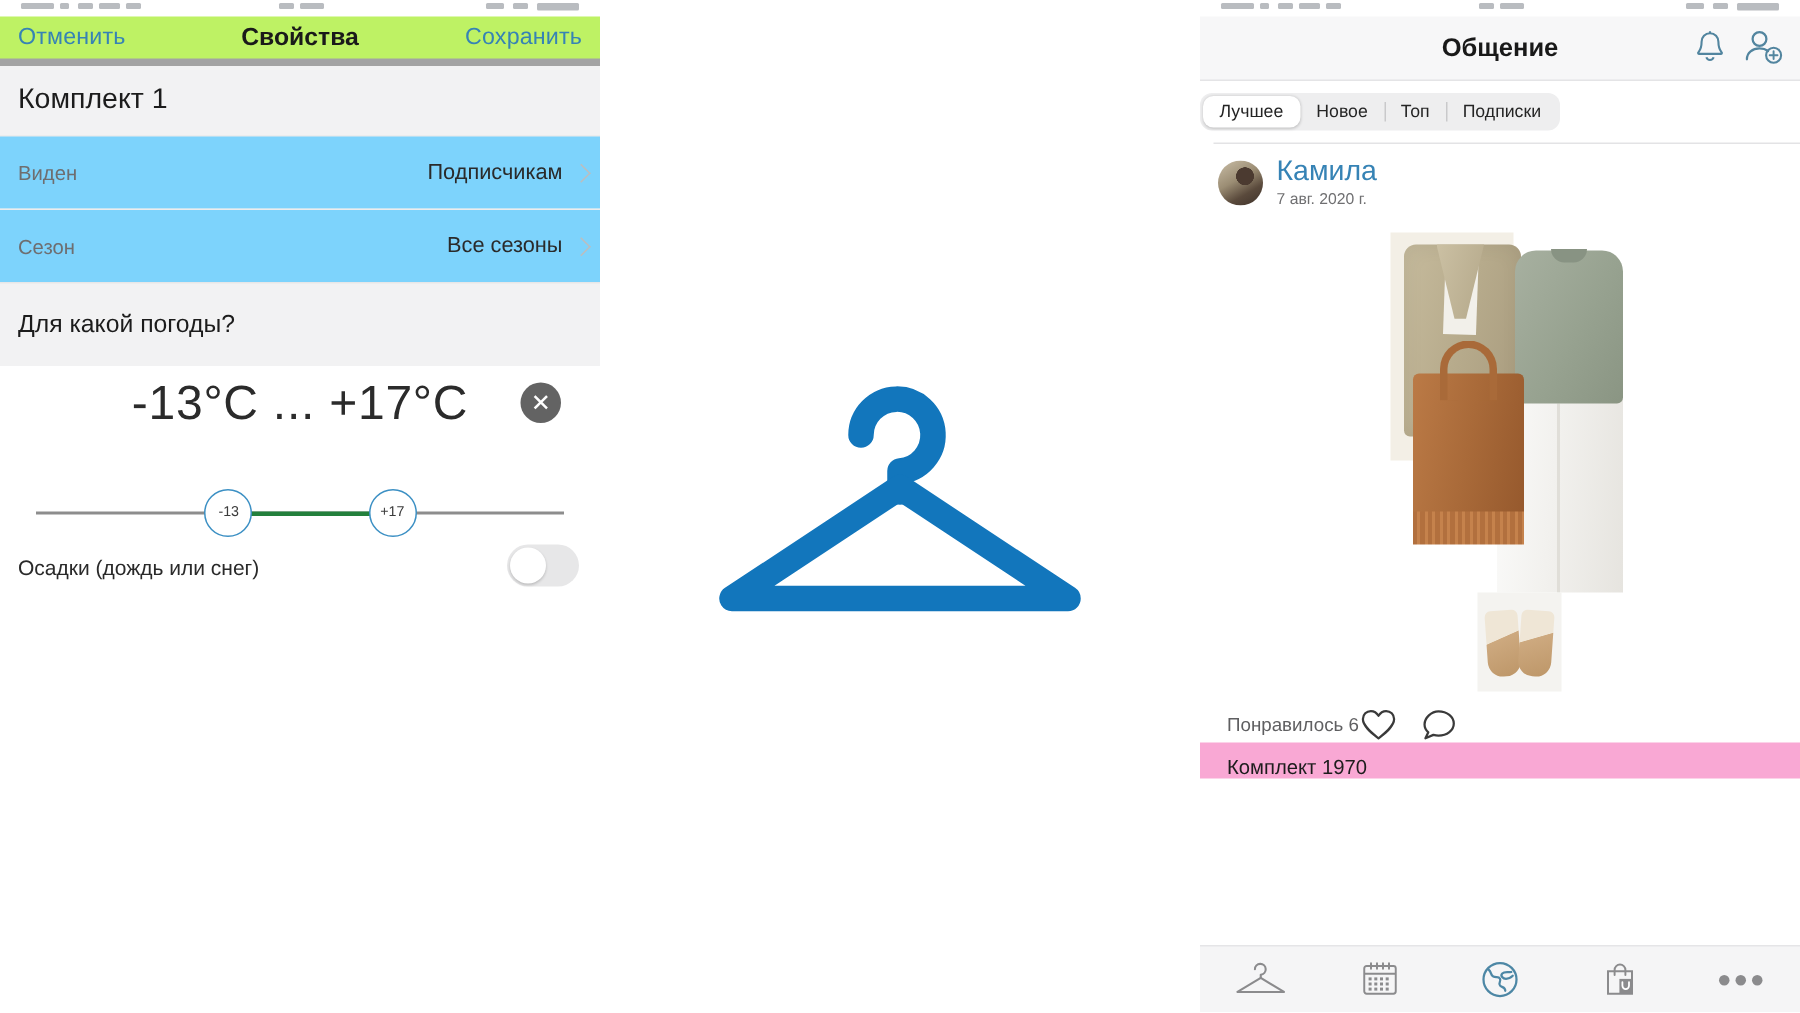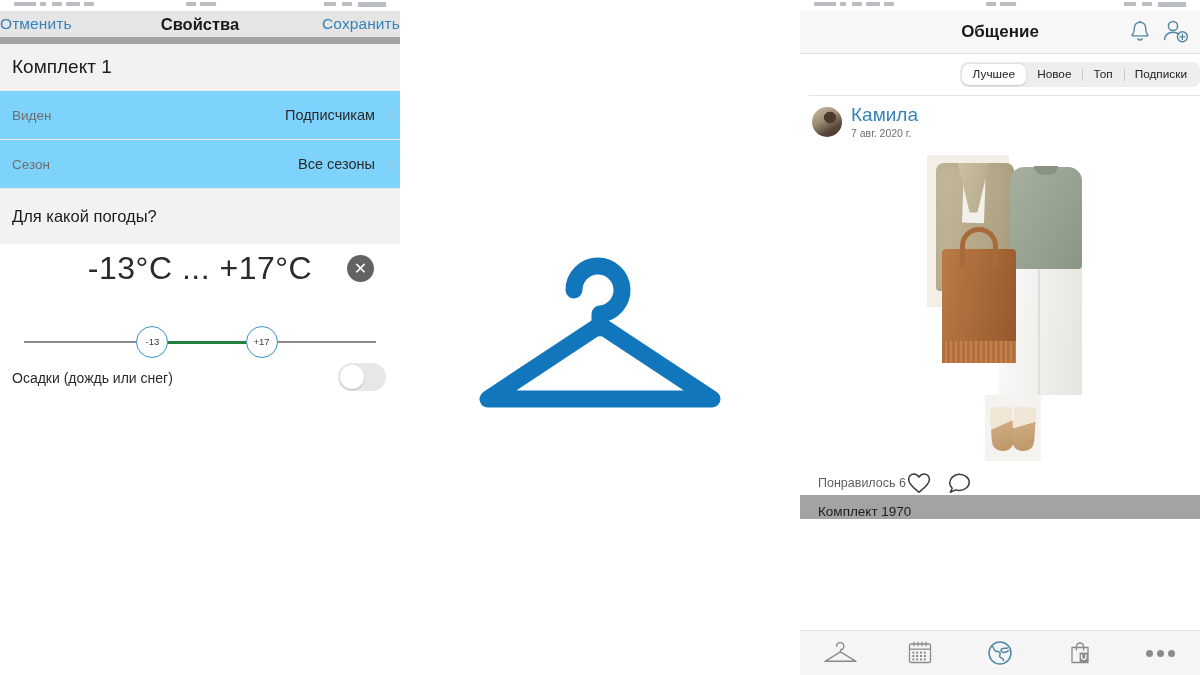--- a/index.html
+++ b/index.html
@@ -33,26 +33,26 @@
   .sb-blob {
     position: absolute;
     background: #b9bcc0;
     border-radius: 1px;
     top: 2px;
     height: 4px;
   }
   .navbar {
     position: relative;
     height: 33px;
-    background: #e5e5e5;
-    border-bottom: 7px solid #a3a3a3;
+    background: #bef264;
+    border-bottom: 5px solid #a3a3a3;
     display: flex;
     align-items: center;
     justify-content: space-between;
-    padding: 0 0;
+    padding: 0 12px;
     box-sizing: border-box;
   }
   .nav-link {
     font-size: 15.5px;
     color: #3683b5;
     letter-spacing: .1px;
     white-space: nowrap;
   }
   .nav-title {
     font-size: 16.5px;
@@ -322,21 +322,21 @@
     transform: translateY(-50%);
     display: flex;
     align-items: center;
     gap: 10px;
   }
   .segbar {
     height: 41px;
     background: #ffffff;
     display: flex;
     align-items: center;
-    justify-content: flex-end;
+    justify-content: flex-start;
   }
   .seg {
     display: flex;
     align-items: center;
     background: #eeeeef;
     border-radius: 8px;
     padding: 2px;
     height: 25px;
     box-sizing: border-box;
   }
@@ -505,21 +505,21 @@
     align-items: center;
     padding: 6px 18px 0 18px;
     background: #ffffff;
   }
   .likes-text { font-size: 12.5px; color: #5f5f61; }
   .post-actions { display: flex; align-items: center; gap: 14px; }
   .post-caption {
     padding: 9px 18px 0 18px;
     font-size: 13.5px;
     color: #1d1d1d;
-    background: #a3a3a3;
+    background: #f9a8d4;
   }
   .tabbar {
     position: absolute;
     left: 0; bottom: 0;
     width: 400px; height: 44px;
     background: #f5f5f6;
     border-top: 1px solid #e5e5e7;
     display: flex;
     align-items: center;
     justify-content: space-around;

